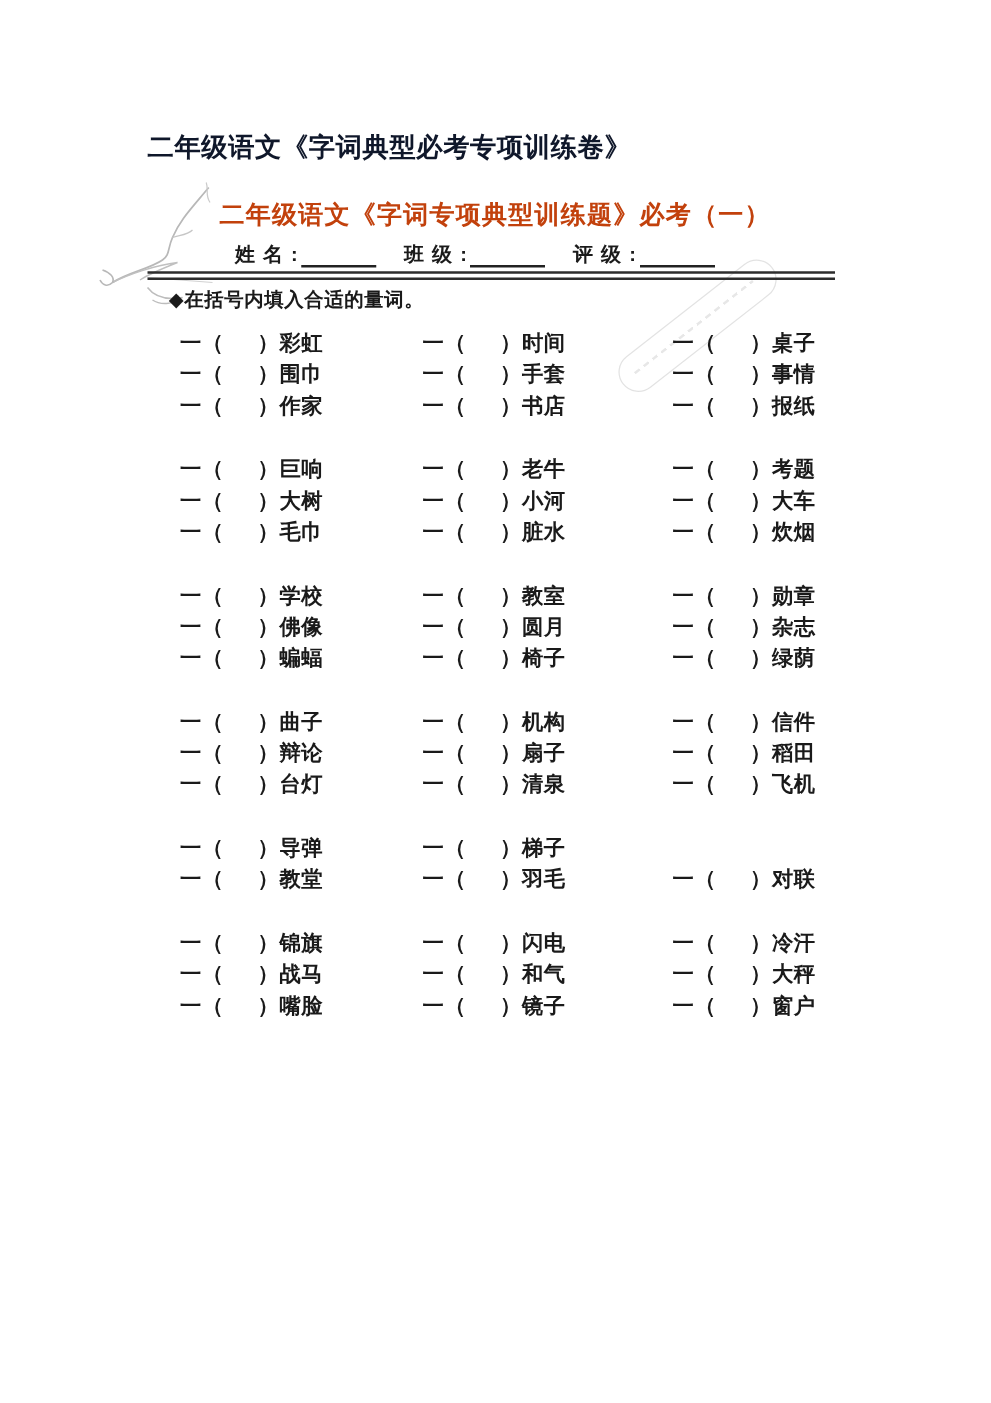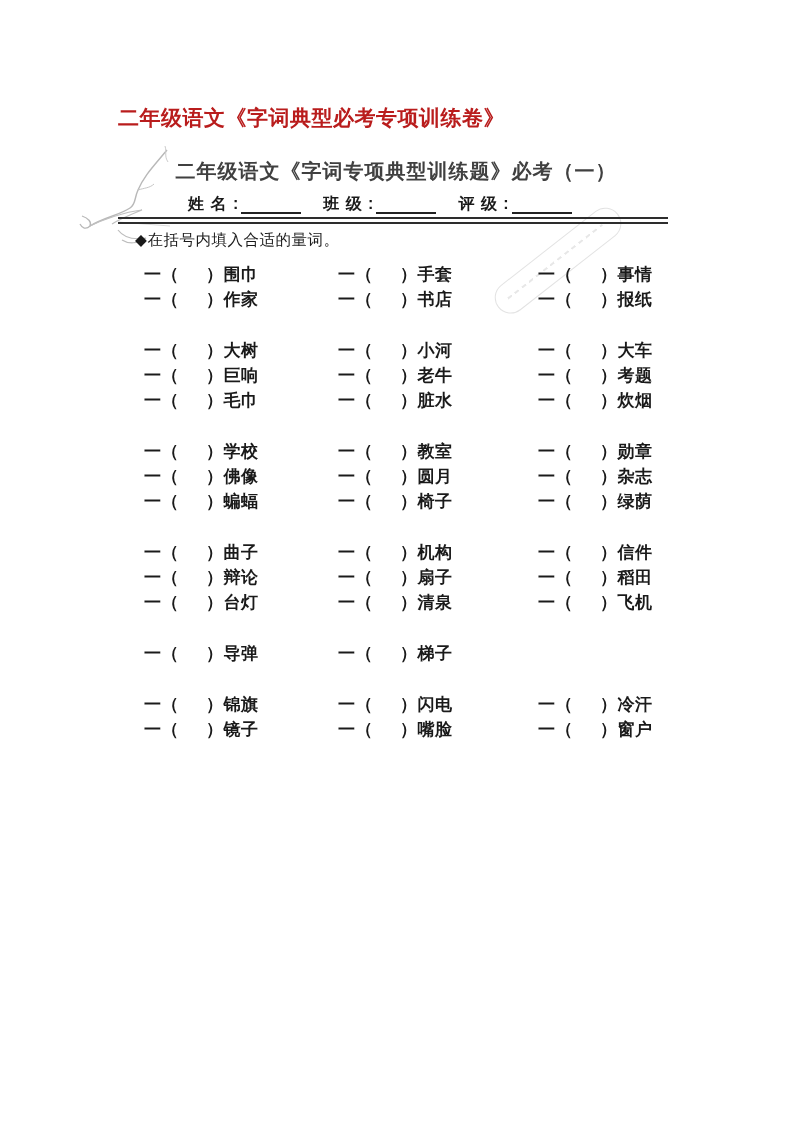--- a/index.html
+++ b/index.html
@@ -11,37 +11,37 @@
     font-family: "Liberation Sans", "DejaVu Sans", sans-serif;
     color: #1a1a1a;
     -webkit-font-smoothing: antialiased;
   }
   .doc-title {
     position: absolute;
     left: 118px; top: 104px;
     font-size: 21px;
     font-weight: 700;
     letter-spacing: 0.5px;
-    color: #b91c1c;
+    color: #0f172a;
     margin: 0;
   }
   .paper {
     position: absolute;
     left: 120px; top: 150px;
     width: 552px; height: 720px;
   }
   .paper-title {
     position: absolute;
     top: 8px; left: 0;
     width: 100%;
     text-align: center;
     font-size: 20px;
     font-weight: 700;
     letter-spacing: 1px;
-    color: #404040;
+    color: #c2410c;
     white-space: nowrap;
   }
   .fields {
     position: absolute;
     top: 44px; left: 68px;
     display: flex;
     gap: 22px;
     align-items: flex-end;
     font-size: 16px;
     font-weight: 700;
@@ -59,21 +59,21 @@
     position: absolute;
     top: 67px; left: -2px;
     width: 550px; height: 3px;
     border-top: 2px solid #2d2d2d;
     border-bottom: 2px solid #2d2d2d;
   }
   .instruction {
     position: absolute;
     top: 80px; left: 15px;
     font-size: 15.5px;
-    font-weight: 400;
+    font-weight: 700;
     letter-spacing: 0.5px;
   }
   .groups {
     position: absolute;
     top: 112px; left: 24px;
     width: 528px;
   }
   .group { margin-bottom: 26px; }
   .row {
     display: grid;
@@ -153,42 +153,47 @@
       </span>
     </div>
 
   <div class="double-rule"></div>
 
   <div class="instruction">◆在括号内填入合适的量词。</div>
 
   <div class="groups" id="groups">
       <div class="group">
         <div class="row">
+          <span class="item"><span class="paren">一（</span><span class="answer-blank"></span><span class="paren">）</span><span>彩虹</span></span>
+          <span class="item"><span class="paren">一（</span><span class="answer-blank"></span><span class="paren">）</span><span>时间</span></span>
+          <span class="item"><span class="paren">一（</span><span class="answer-blank"></span><span class="paren">）</span><span>桌子</span></span>
+        </div>
+        <div class="row">
           <span class="item"><span class="paren">一（</span><span class="answer-blank"></span><span class="paren">）</span><span>围巾</span></span>
           <span class="item"><span class="paren">一（</span><span class="answer-blank"></span><span class="paren">）</span><span>手套</span></span>
           <span class="item"><span class="paren">一（</span><span class="answer-blank"></span><span class="paren">）</span><span>事情</span></span>
         </div>
         <div class="row">
           <span class="item"><span class="paren">一（</span><span class="answer-blank"></span><span class="paren">）</span><span>作家</span></span>
           <span class="item"><span class="paren">一（</span><span class="answer-blank"></span><span class="paren">）</span><span>书店</span></span>
           <span class="item"><span class="paren">一（</span><span class="answer-blank"></span><span class="paren">）</span><span>报纸</span></span>
         </div>
       </div>
       <div class="group">
         <div class="row">
+          <span class="item"><span class="paren">一（</span><span class="answer-blank"></span><span class="paren">）</span><span>巨响</span></span>
+          <span class="item"><span class="paren">一（</span><span class="answer-blank"></span><span class="paren">）</span><span>老牛</span></span>
+          <span class="item"><span class="paren">一（</span><span class="answer-blank"></span><span class="paren">）</span><span>考题</span></span>
+        </div>
+        <div class="row">
           <span class="item"><span class="paren">一（</span><span class="answer-blank"></span><span class="paren">）</span><span>大树</span></span>
           <span class="item"><span class="paren">一（</span><span class="answer-blank"></span><span class="paren">）</span><span>小河</span></span>
           <span class="item"><span class="paren">一（</span><span class="answer-blank"></span><span class="paren">）</span><span>大车</span></span>
         </div>
         <div class="row">
-          <span class="item"><span class="paren">一（</span><span class="answer-blank"></span><span class="paren">）</span><span>巨响</span></span>
-          <span class="item"><span class="paren">一（</span><span class="answer-blank"></span><span class="paren">）</span><span>老牛</span></span>
-          <span class="item"><span class="paren">一（</span><span class="answer-blank"></span><span class="paren">）</span><span>考题</span></span>
-        </div>
-        <div class="row">
           <span class="item"><span class="paren">一（</span><span class="answer-blank"></span><span class="paren">）</span><span>毛巾</span></span>
           <span class="item"><span class="paren">一（</span><span class="answer-blank"></span><span class="paren">）</span><span>脏水</span></span>
           <span class="item"><span class="paren">一（</span><span class="answer-blank"></span><span class="paren">）</span><span>炊烟</span></span>
         </div>
       </div>
       <div class="group">
         <div class="row">
           <span class="item"><span class="paren">一（</span><span class="answer-blank"></span><span class="paren">）</span><span>学校</span></span>
           <span class="item"><span class="paren">一（</span><span class="answer-blank"></span><span class="paren">）</span><span>教室</span></span>
           <span class="item"><span class="paren">一（</span><span class="answer-blank"></span><span class="paren">）</span><span>勋章</span></span>
@@ -219,27 +224,37 @@
           <span class="item"><span class="paren">一（</span><span class="answer-blank"></span><span class="paren">）</span><span>台灯</span></span>
           <span class="item"><span class="paren">一（</span><span class="answer-blank"></span><span class="paren">）</span><span>清泉</span></span>
           <span class="item"><span class="paren">一（</span><span class="answer-blank"></span><span class="paren">）</span><span>飞机</span></span>
         </div>
       </div>
       <div class="group">
         <div class="row">
           <span class="item"><span class="paren">一（</span><span class="answer-blank"></span><span class="paren">）</span><span>导弹</span></span>
           <span class="item"><span class="paren">一（</span><span class="answer-blank"></span><span class="paren">）</span><span>梯子</span></span>
         </div>
+        <div class="row">
+          <span class="item"><span class="paren">一（</span><span class="answer-blank"></span><span class="paren">）</span><span>教堂</span></span>
+          <span class="item"><span class="paren">一（</span><span class="answer-blank"></span><span class="paren">）</span><span>羽毛</span></span>
+          <span class="item"><span class="paren">一（</span><span class="answer-blank"></span><span class="paren">）</span><span>对联</span></span>
+        </div>
       </div>
       <div class="group">
         <div class="row">
           <span class="item"><span class="paren">一（</span><span class="answer-blank"></span><span class="paren">）</span><span>锦旗</span></span>
           <span class="item"><span class="paren">一（</span><span class="answer-blank"></span><span class="paren">）</span><span>闪电</span></span>
           <span class="item"><span class="paren">一（</span><span class="answer-blank"></span><span class="paren">）</span><span>冷汗</span></span>
         </div>
         <div class="row">
+          <span class="item"><span class="paren">一（</span><span class="answer-blank"></span><span class="paren">）</span><span>战马</span></span>
+          <span class="item"><span class="paren">一（</span><span class="answer-blank"></span><span class="paren">）</span><span>和气</span></span>
+          <span class="item"><span class="paren">一（</span><span class="answer-blank"></span><span class="paren">）</span><span>大秤</span></span>
+        </div>
+        <div class="row">
+          <span class="item"><span class="paren">一（</span><span class="answer-blank"></span><span class="paren">）</span><span>嘴脸</span></span>
           <span class="item"><span class="paren">一（</span><span class="answer-blank"></span><span class="paren">）</span><span>镜子</span></span>
-          <span class="item"><span class="paren">一（</span><span class="answer-blank"></span><span class="paren">）</span><span>嘴脸</span></span>
           <span class="item"><span class="paren">一（</span><span class="answer-blank"></span><span class="paren">）</span><span>窗户</span></span>
         </div>
       </div>
     </div>
 </div>
 
 </body></html>

